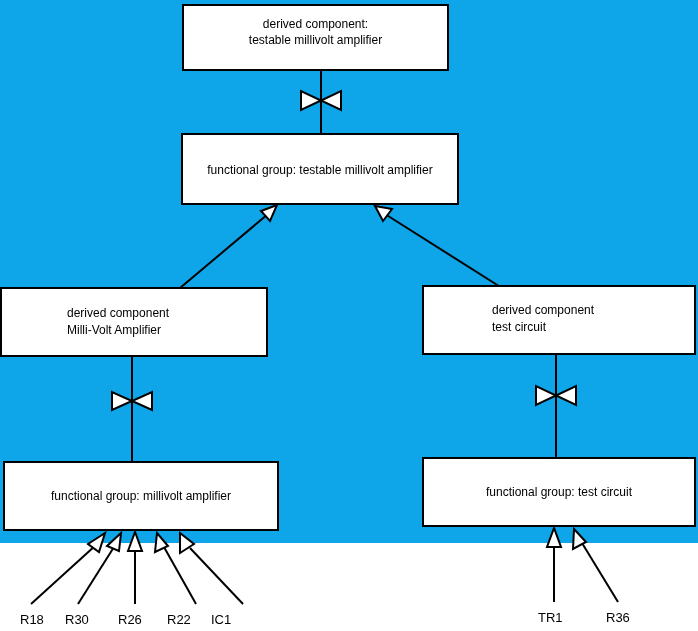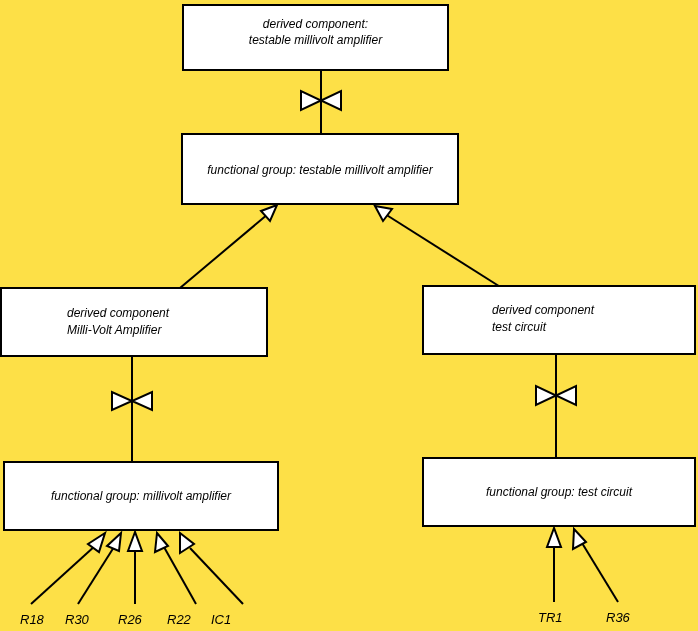--- a/index.html
+++ b/index.html
@@ -9,23 +9,22 @@
   }
   body {
     width: 698px;
     height: 631px;
     font-family: "Liberation Sans", sans-serif;
     overflow: hidden;
   }
   #diagram-root {
     position: relative;
     width: 698px;
-    height: 631px;
-    background: #fde047;
-    font-style: italic;
+    height: 543px;
+    background: #0ea5e9;
   }
   svg#diagram-svg {
     display: block;
     width: 698px;
     height: 631px;
   }
   .box-rect {
     fill: #ffffff;
     stroke: #000000;
     stroke-width: 2;

